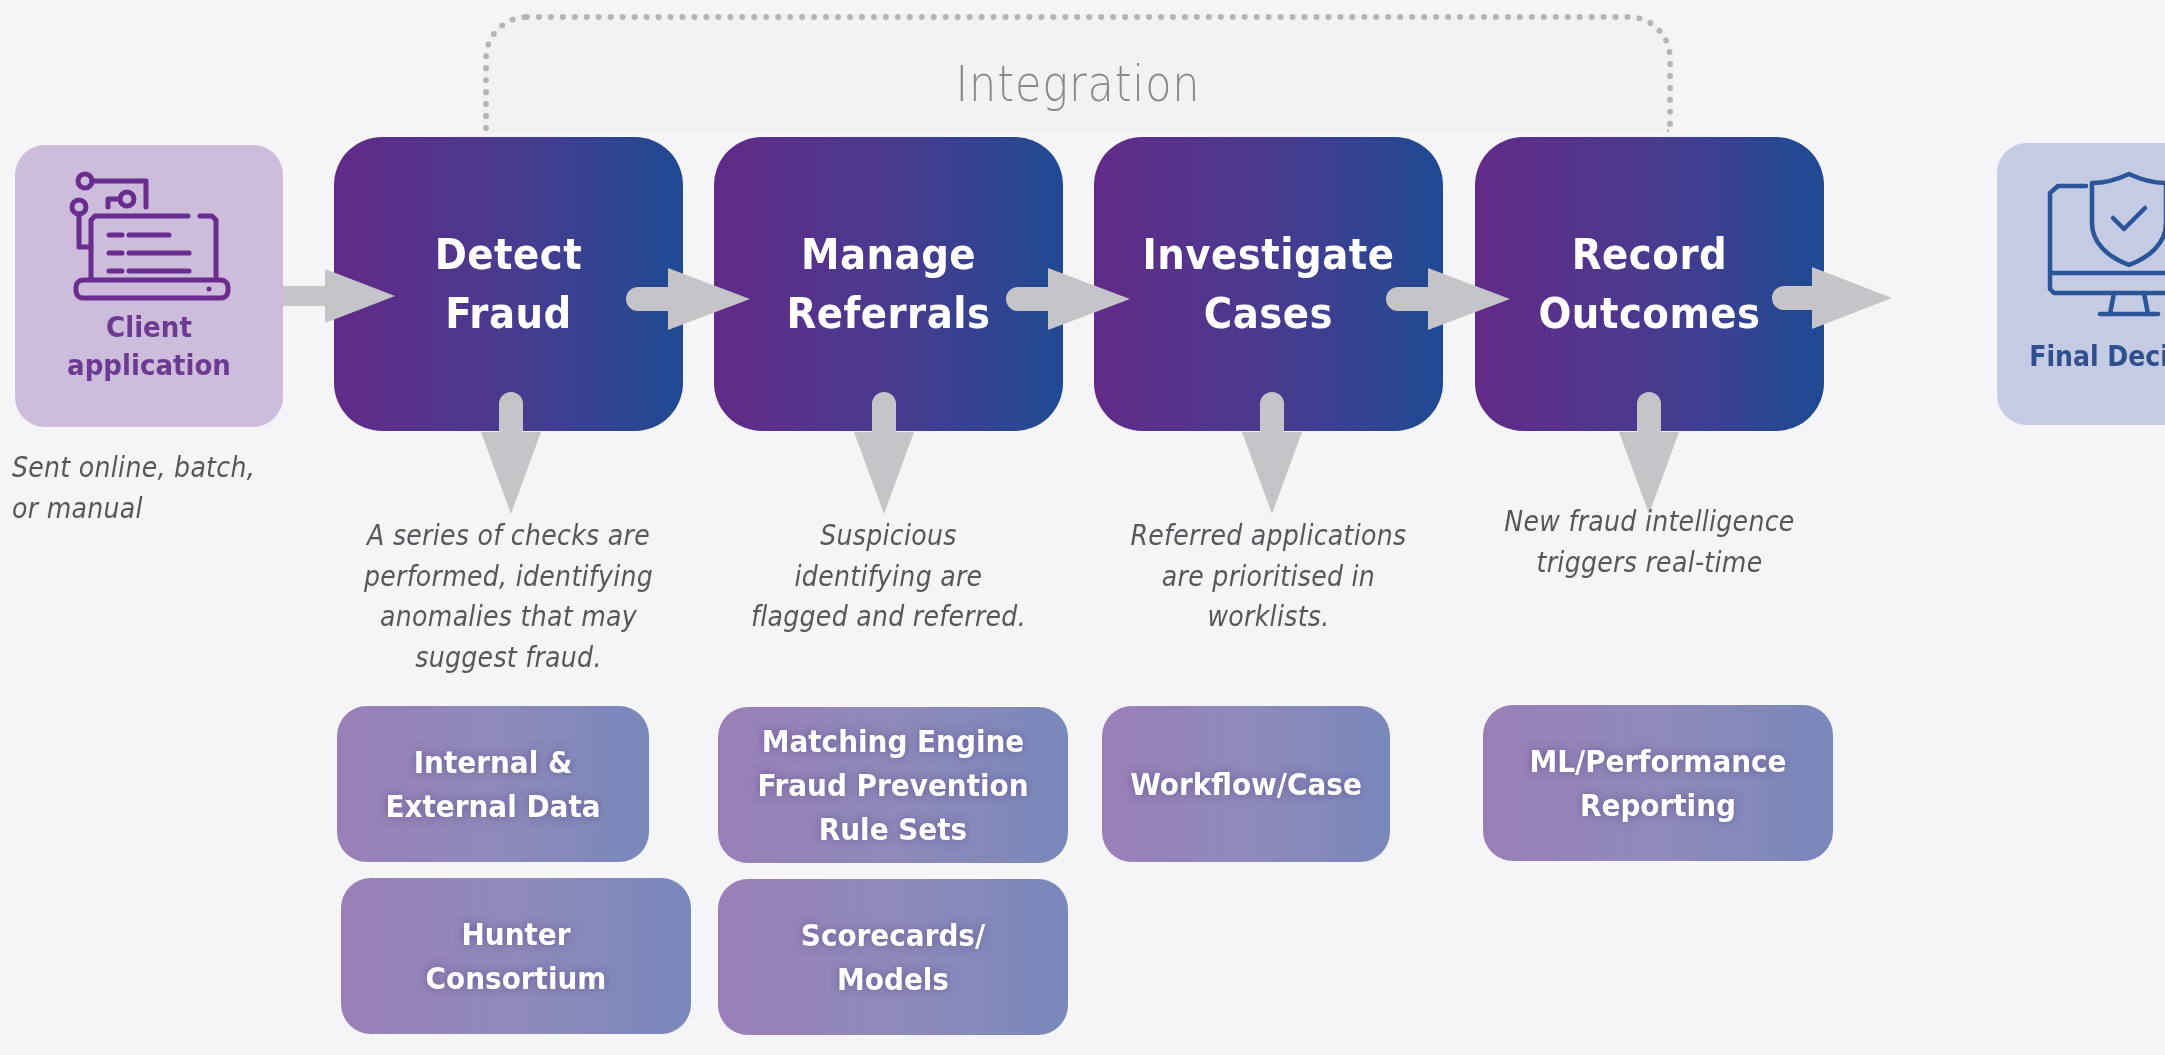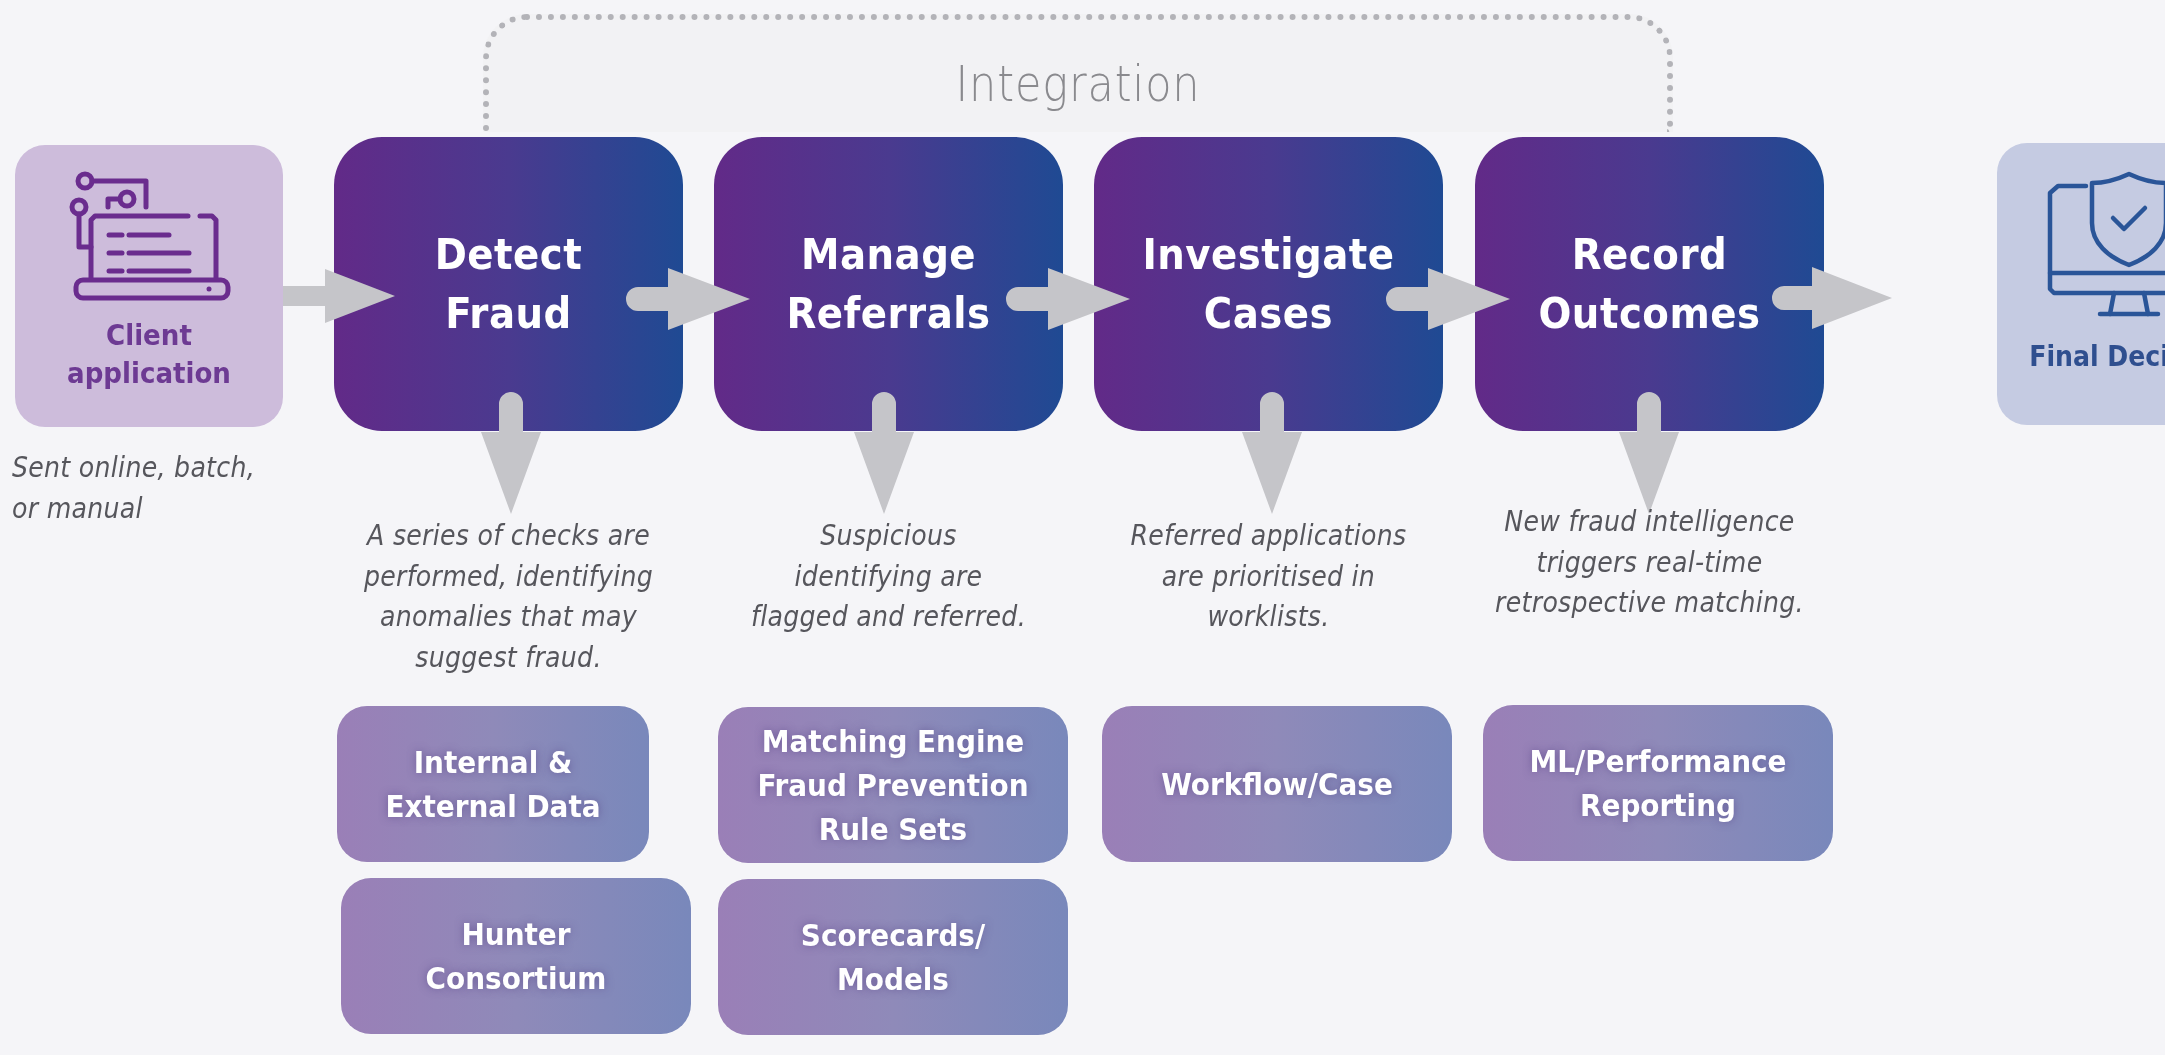--- a/index.html
+++ b/index.html
@@ -36,21 +36,21 @@
     left: 15px; top: 145px; width: 268px; height: 282px;
     background: #cdbcdb;
   }
   #final-box {
     left: 1997px; top: 143px; width: 263px; height: 282px;
     background: #c5cbe2;
   }
   .side-label {
     font-weight: bold; font-size: 29px; text-align: center; line-height: 1.3;
   }
-  #client-box .side-label { color: #6d3a93; margin-top: 10px; }
+  #client-box .side-label { color: #6d3a93; margin-top: 2px; }
   #final-box .side-label { color: #2f4f8f; margin-top: 18px; font-size: 28px; }
 
   
   .step {
     width: 349px; height: 294px; top: 137px;
     border-radius: 48px;
     background: linear-gradient(to right, #622a88 0%, #4a3a8f 50%, #1f4a93 100%);
     display: flex; align-items: center; justify-content: center;
   }
   .step-title {
@@ -199,21 +199,20 @@
   <div>flagged and referred.</div>
 </div>
 <div class="abs caption" style="left:1094px;top:516px;width:349px">
   <div>Referred applications</div>
   <div>are prioritised in</div>
   <div>worklists.</div>
 </div>
 <div class="abs caption" style="left:1468px;top:502px;width:363px">
   <div>New fraud intelligence</div>
   <div>triggers real-time</div>
-  <div>retrospective matching.</div>
 </div>
 
 <div class="abs tool" style="left:337px;top:706px;width:312px;height:156px">
   <div class="tool-label">
     <div>Internal &amp;</div>
     <div>External Data</div>
   </div>
 </div>
 <div class="abs tool" style="left:341px;top:878px;width:350px;height:156px">
   <div class="tool-label">
@@ -227,21 +226,21 @@
     <div>Fraud Prevention</div>
     <div>Rule Sets</div>
   </div>
 </div>
 <div class="abs tool" style="left:718px;top:879px;width:350px;height:156px">
   <div class="tool-label">
     <div>Scorecards/</div>
     <div>Models</div>
   </div>
 </div>
-<div class="abs tool" style="left:1102px;top:706px;width:350px;height:156px">
+<div class="abs tool" style="left:1102px;top:706px;width:288px;height:156px">
   <div class="tool-label">
     <div>Workflow/Case</div>
   </div>
 </div>
 <div class="abs tool" style="left:1483px;top:705px;width:350px;height:156px">
   <div class="tool-label">
     <div>ML/Performance</div>
     <div>Reporting</div>
   </div>
 </div>

